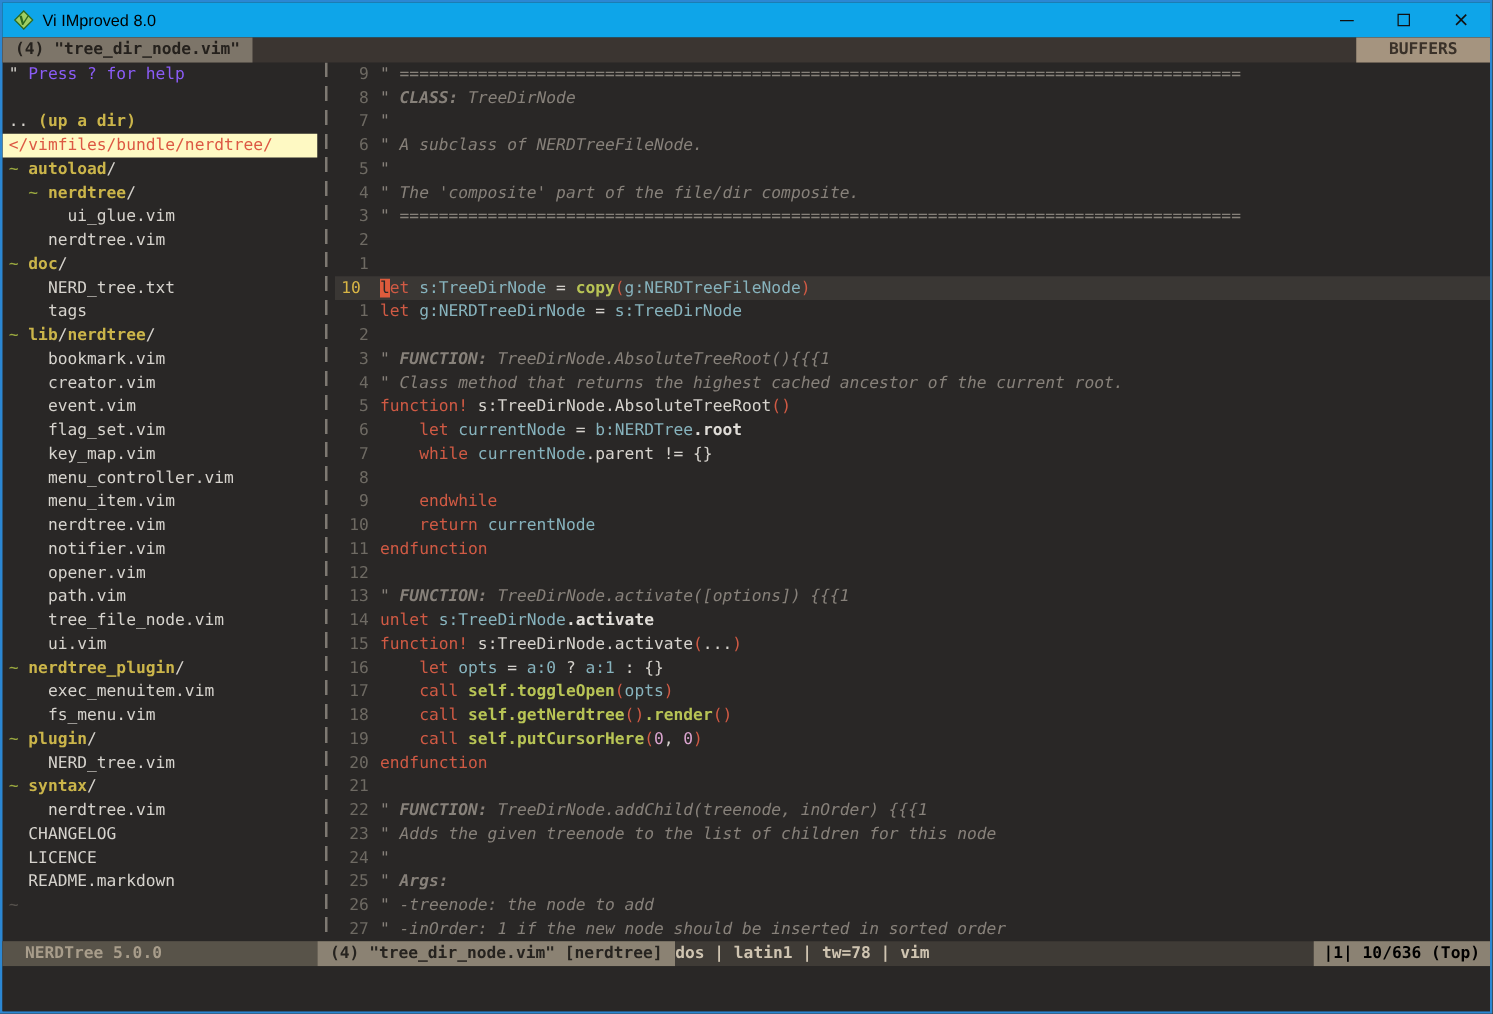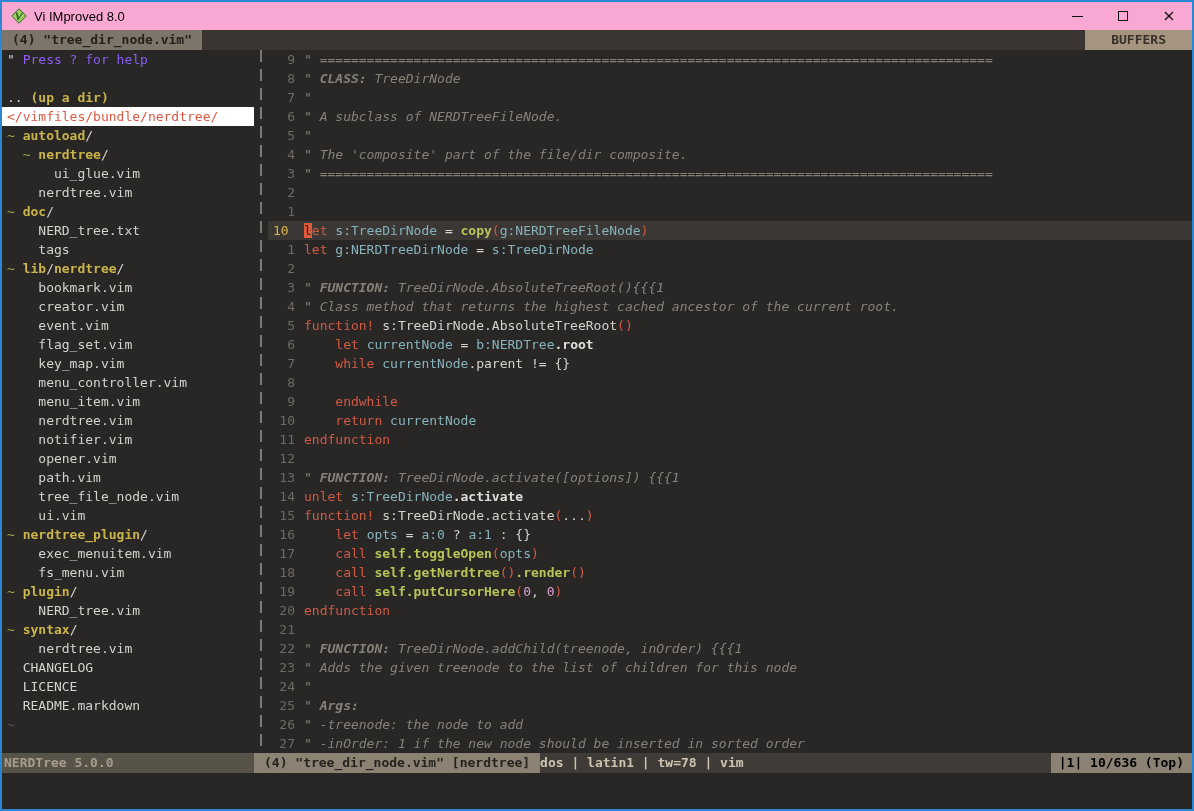--- a/index.html
+++ b/index.html
@@ -4,42 +4,42 @@
 <style>
   html,body{margin:0;padding:0;background:#6b6b6b;}
   .window{
     width:1194px;height:811px;box-sizing:border-box;
     border:2px solid #2b87d3;
     display:flex;flex-direction:column;
     background:#292726;
     font-family:"DejaVu Sans Mono",monospace;
   }
   
-  .titlebar{flex:0 0 28px;background:#f9a8d4;display:flex;align-items:center;}
+  .titlebar{flex:0 0 28px;background:#0ea5e9;display:flex;align-items:center;}
   .vim-icon{margin-left:9px;display:flex;align-items:center;}
   .title{font-family:"Liberation Sans",sans-serif;font-size:13px;color:#000;margin-left:7px;}
   .win-controls{margin-left:auto;display:flex;height:100%;}
   .win-btn{width:46px;height:100%;display:flex;align-items:center;justify-content:center;cursor:default;}
   .glyph-min{width:11px;height:1px;background:#111;display:block;}
   .glyph-max{width:10px;height:10px;border:1px solid #111;display:block;box-sizing:border-box;}
   .glyph-close{font-size:16px;color:#111;line-height:16px;font-family:"DejaVu Sans",sans-serif;}
   
   .tabline{flex:0 0 20px;background:#3b3531;display:flex;font-size:13px;font-weight:bold;line-height:20px;white-space:pre;}
   .tab{background:#7d7569;color:#25211d;padding:0 10px;}
   .buffers-label{margin-left:auto;background:#a5947f;color:#3a3129;padding:0 26px;}
   
   .content{flex:1 1 auto;display:flex;overflow:hidden;font-size:13px;line-height:19px;}
   .nerdtree{flex:0 0 252px;width:252px;overflow:hidden;}
   .vsep{flex:0 0 14px;}
   .vsep::before{content:"";display:block;width:2px;height:100%;margin:0 auto;
     background:repeating-linear-gradient(to bottom,#7e7972 0 12px,rgba(0,0,0,0) 12px 19px);}
   .editor{flex:1 1 auto;overflow:hidden;}
   .line{height:19px;white-space:pre;display:flex;}
   .nerdtree .line{padding-left:5px;}
-  .rootline{background:#ffffff;}
+  .rootline{background:#fef9c3;}
   .cursorline{background:#3a3734;}
   .nr{flex:0 0 36px;text-align:right;padding-right:9px;color:#6e6a63;box-sizing:border-box;}
   .nr.cur{text-align:left;padding-left:5px;padding-right:0;color:#d8b545;}
   .lt{white-space:pre;}
   
   .c{color:#87817a;font-style:italic}
   .cb{color:#87817a;font-style:italic;font-weight:bold}
   .k{color:#d05a44}
   .i{color:#87b3bd}
   .f{color:#b8c455;font-weight:bold}
@@ -47,21 +47,21 @@
   .p{color:#d6d3cd}
   .b{color:#e0ddd8;font-weight:bold}
   .h{color:#8b5cf6}
   .d{color:#cbb54a;font-weight:bold}
   .a{color:#9aa83f}
   .r{color:#dc5843}
   .nb{color:#55514c}
   .cursor{background:#dd5b3c;color:#292726}
   
   .statusline{flex:0 0 20px;display:flex;font-size:13px;line-height:20px;font-weight:bold;background:#3f3b36;white-space:pre;}
-  .st-left{flex:0 0 252px;box-sizing:border-box;background:#585349;color:#a89d8b;padding-left:2px;}
+  .st-left{flex:0 0 252px;box-sizing:border-box;background:#585349;color:#a89d8b;padding-left:18px;}
   .st-file{background:#8b8273;color:#26231f;padding:0 10px;}
   .st-mid{flex:1 1 auto;color:#cfc4b1;text-align:left;padding-right:12px;}
   .st-right{background:#8b8273;color:#000000;padding:0 8px;}
   .cmdline{flex:0 0 36px;background:#292726;}
 </style>
 </head>
 <body>
 
 <div class="window">
 

